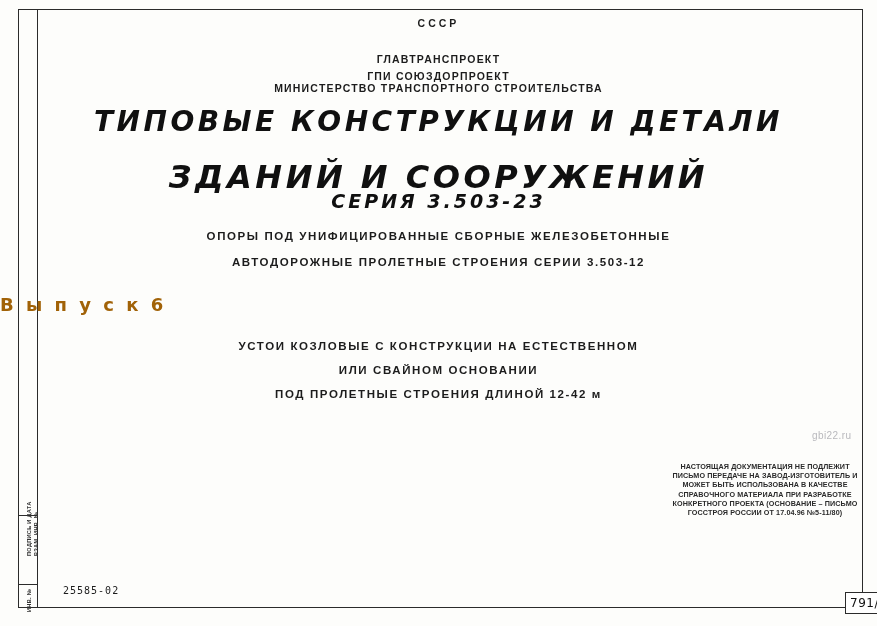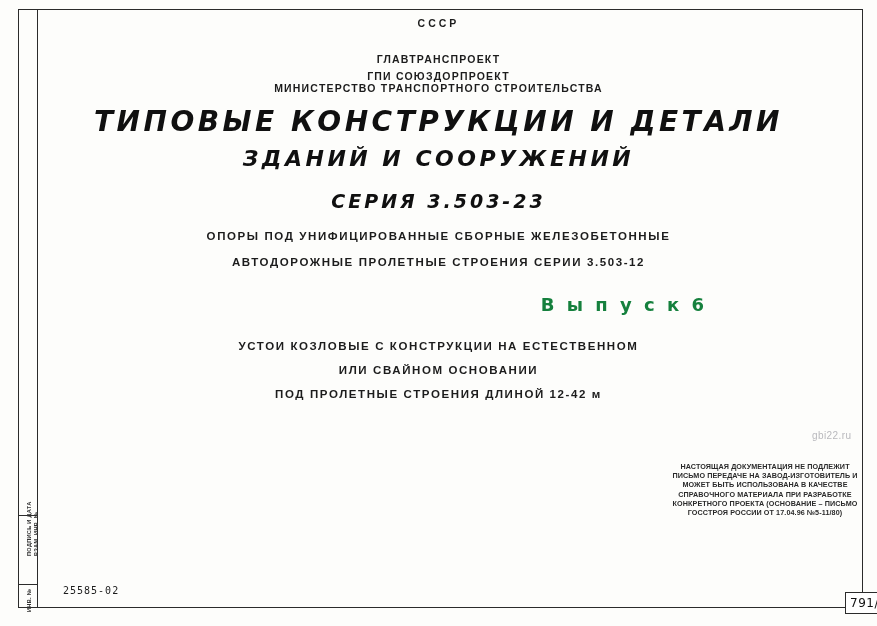--- a/index.html
+++ b/index.html
@@ -65,22 +65,22 @@
     font-weight: 700;
     font-family: "DejaVu Sans", sans-serif;
     font-style: italic;
   }
   #title1 {
     top: 105px;
     font-size: 28px;
     letter-spacing: 3.5px;
   }
   #title2 {
-    top: 146px;
-    font-size: 22px;
+    top: 158px;
+    font-size: 32px;
     letter-spacing: 3.5px;
   }
   #series {
     top: 190px;
     font-size: 19px;
     letter-spacing: 3px;
     font-weight: 700;
   }
 
   .subline {
@@ -93,26 +93,26 @@
     letter-spacing: 1.6px;
     font-weight: 600;
   }
   #sub1 { top: 230px; }
   #sub2 { top: 256px; }
 
   #issue {
     position: absolute;
     left: 0;
     width: 707px;
-    text-align: right;
+    text-align: left;
     top: 294px;
     font-size: 18px;
     letter-spacing: 3px;
     font-weight: 700;
-    color: #15803d;
+    color: #a16207;
     font-family: "DejaVu Sans", sans-serif;
   }
 
   #desc1 { top: 340px; }
   #desc2 { top: 364px; }
   #desc3 { top: 388px; }
 
   
   #watermark {
     position: absolute;

